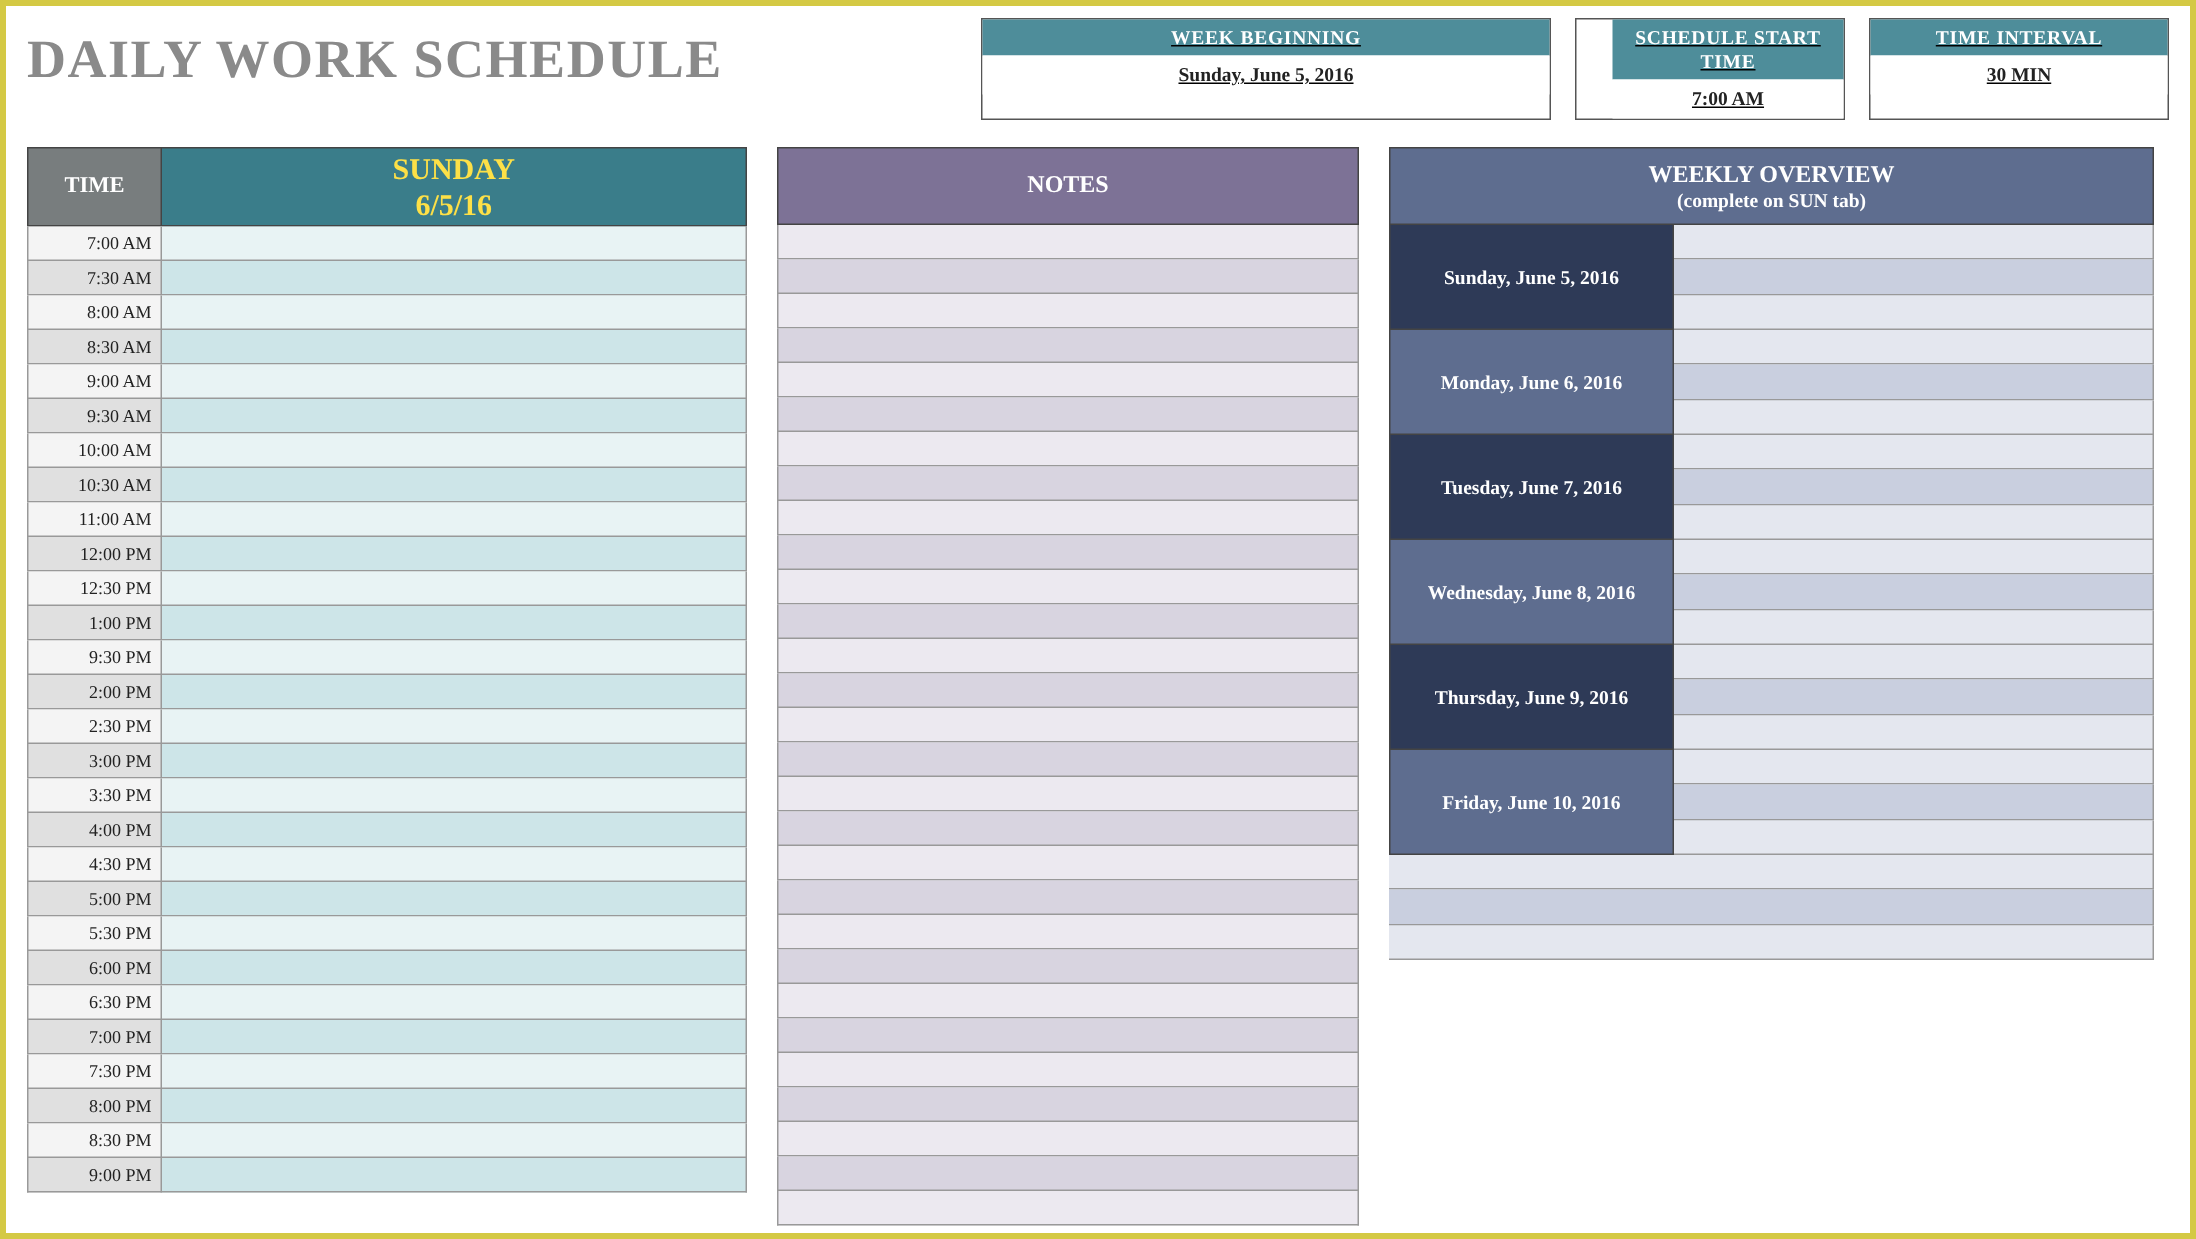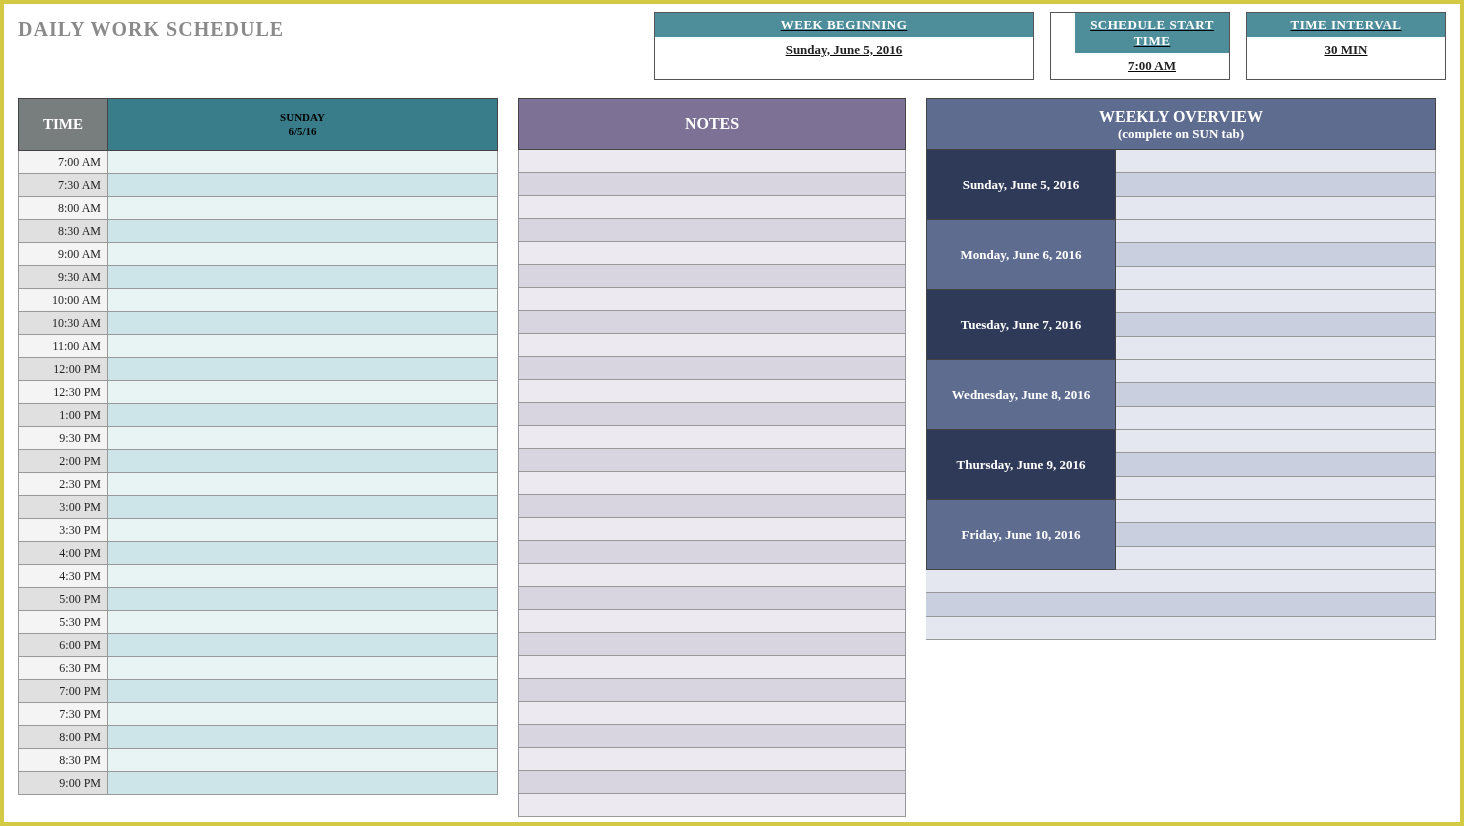--- a/index.html
+++ b/index.html
@@ -11,21 +11,21 @@
     height: 826px;
     padding: 8px 14px;
   }
   .top-row {
     display: flex;
     gap: 20px;
     margin-bottom: 18px;
     align-items: flex-start;
   }
   .title {
-    font-size: 20px;
+    font-size: 36px;
     font-weight: bold;
     color: #8a8a8a;
     letter-spacing: 1px;
     padding-top: 6px;
     width: 480px;
   }
   .info-boxes {
     display: flex;
     gap: 16px;
     margin-left: auto;
@@ -75,23 +75,23 @@
     font-weight: bold;
     font-size: 15px;
     display: flex;
     align-items: center;
     justify-content: center;
     border: 1px solid #444;
   }
   .sched-head-day {
     flex: 1;
     background: #3a7d8a;
-    color: #000000;
-    font-weight: bold;
-    font-size: 11px;
+    color: #fde047;
+    font-weight: bold;
+    font-size: 20px;
     display: flex;
     flex-direction: column;
     align-items: center;
     justify-content: center;
     border: 1px solid #444;
     border-left: none;
     line-height: 1.2;
   }
   .sched-row {
     display: flex;

